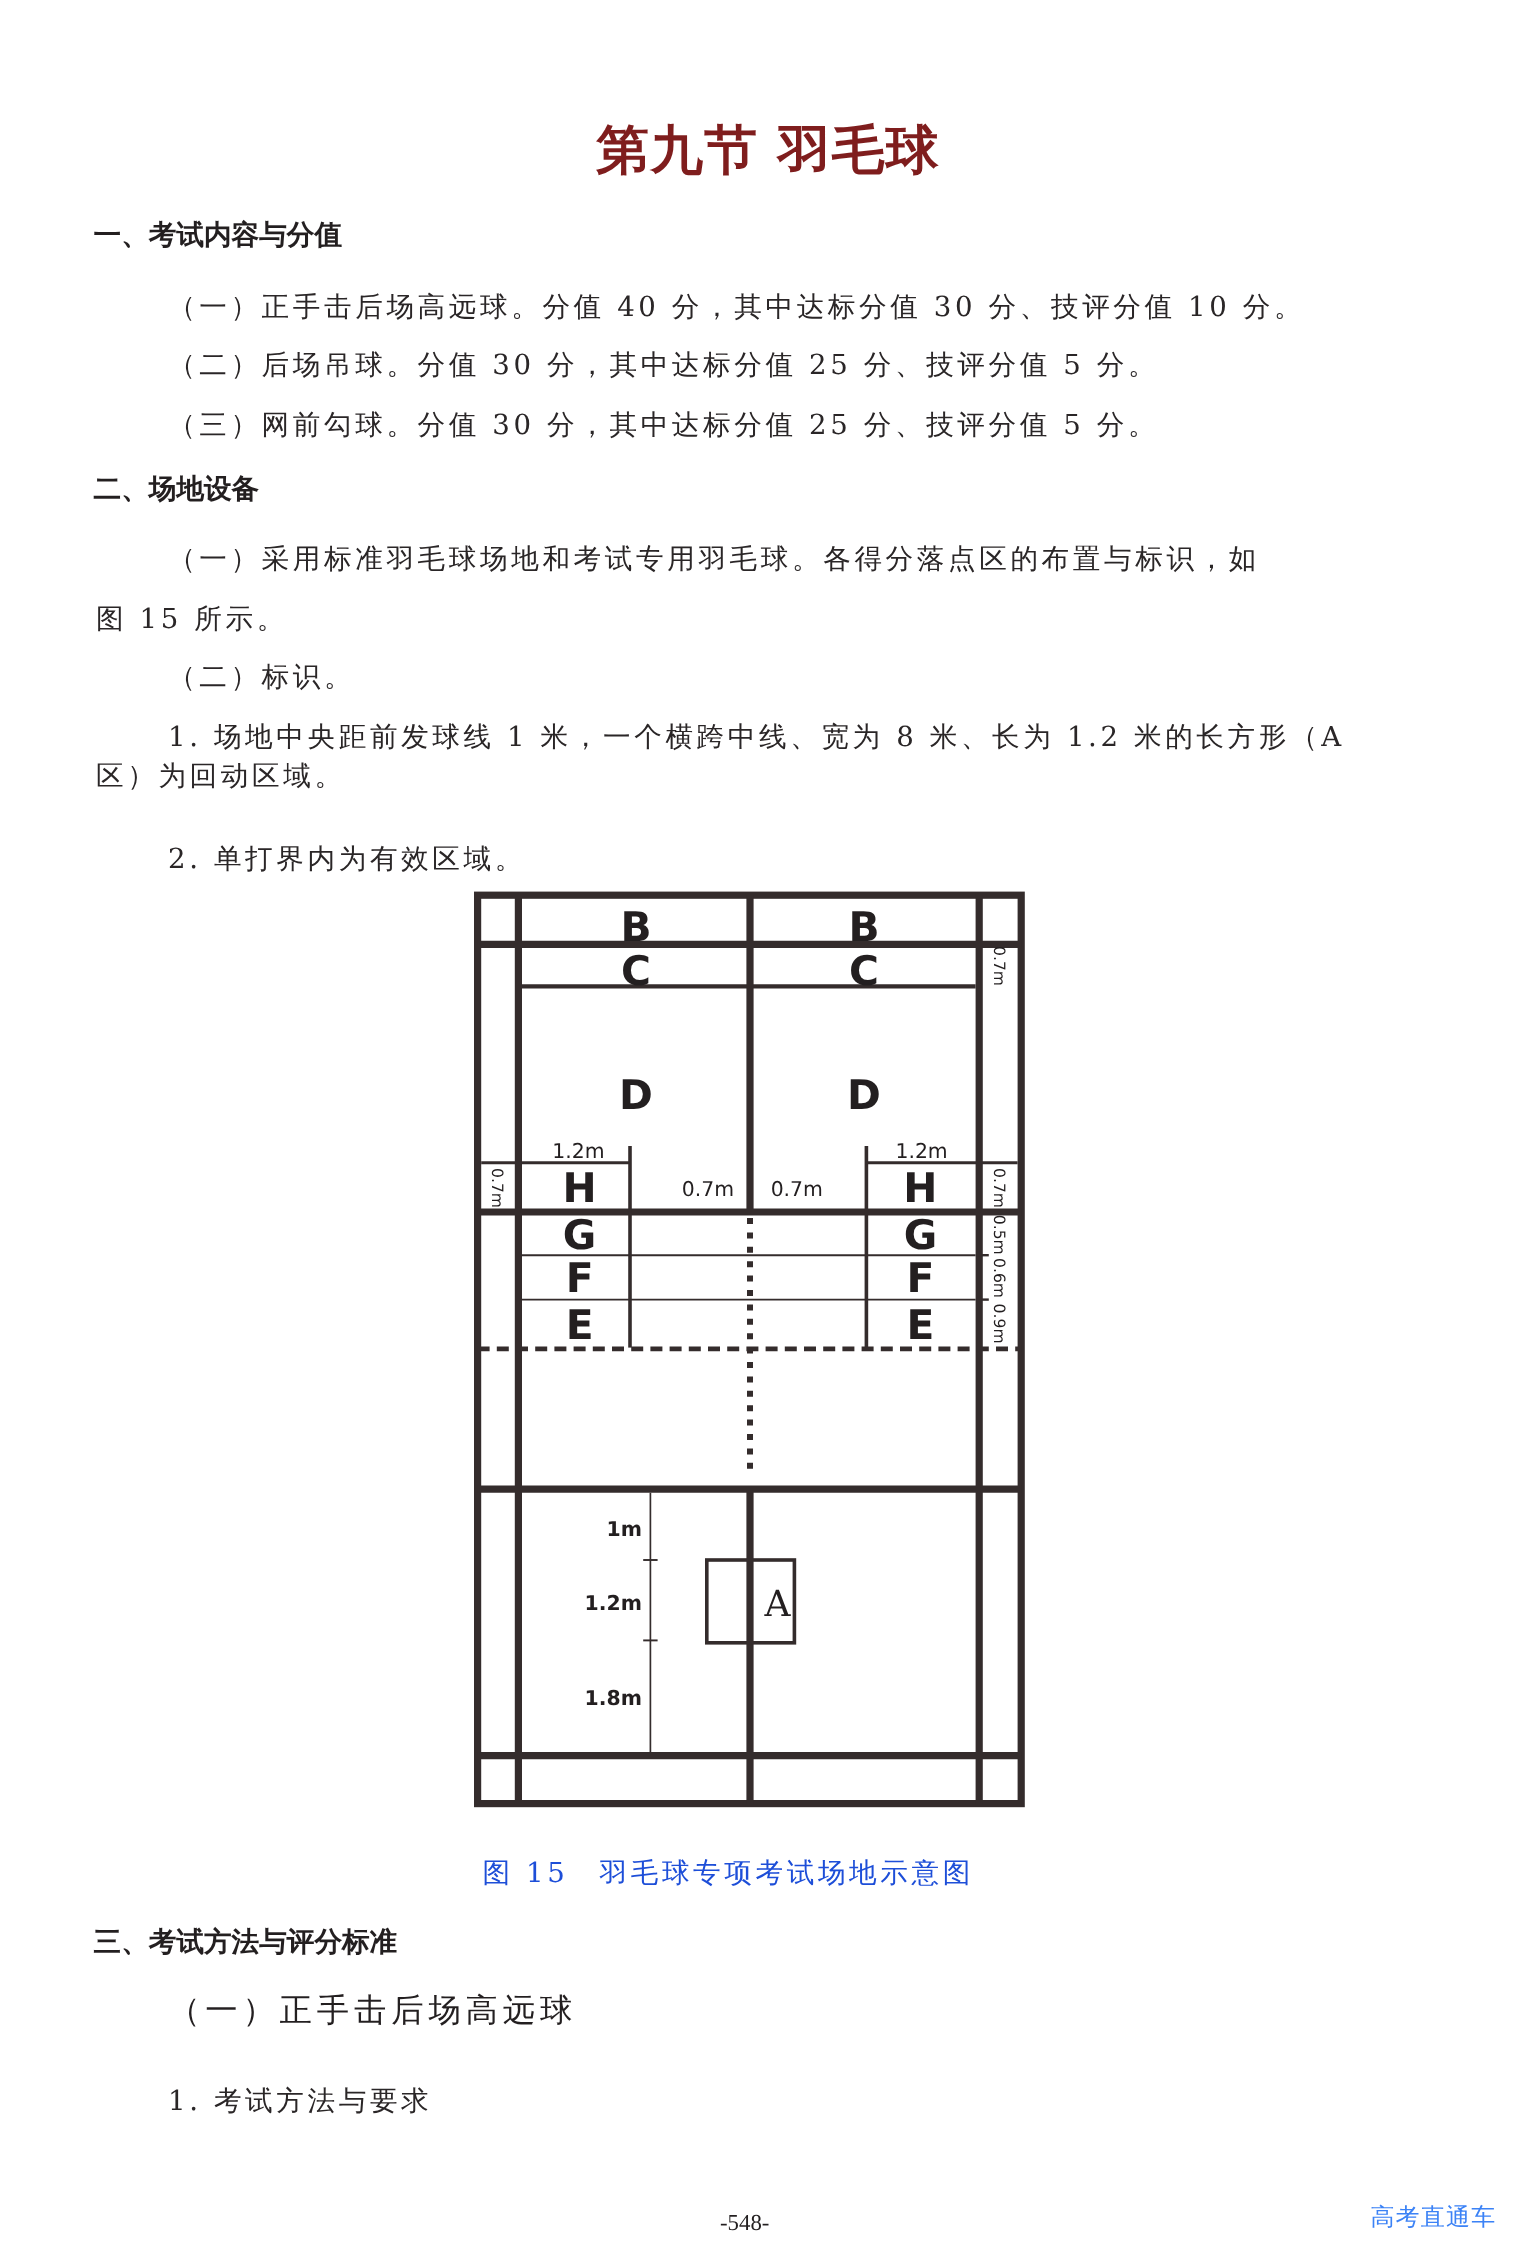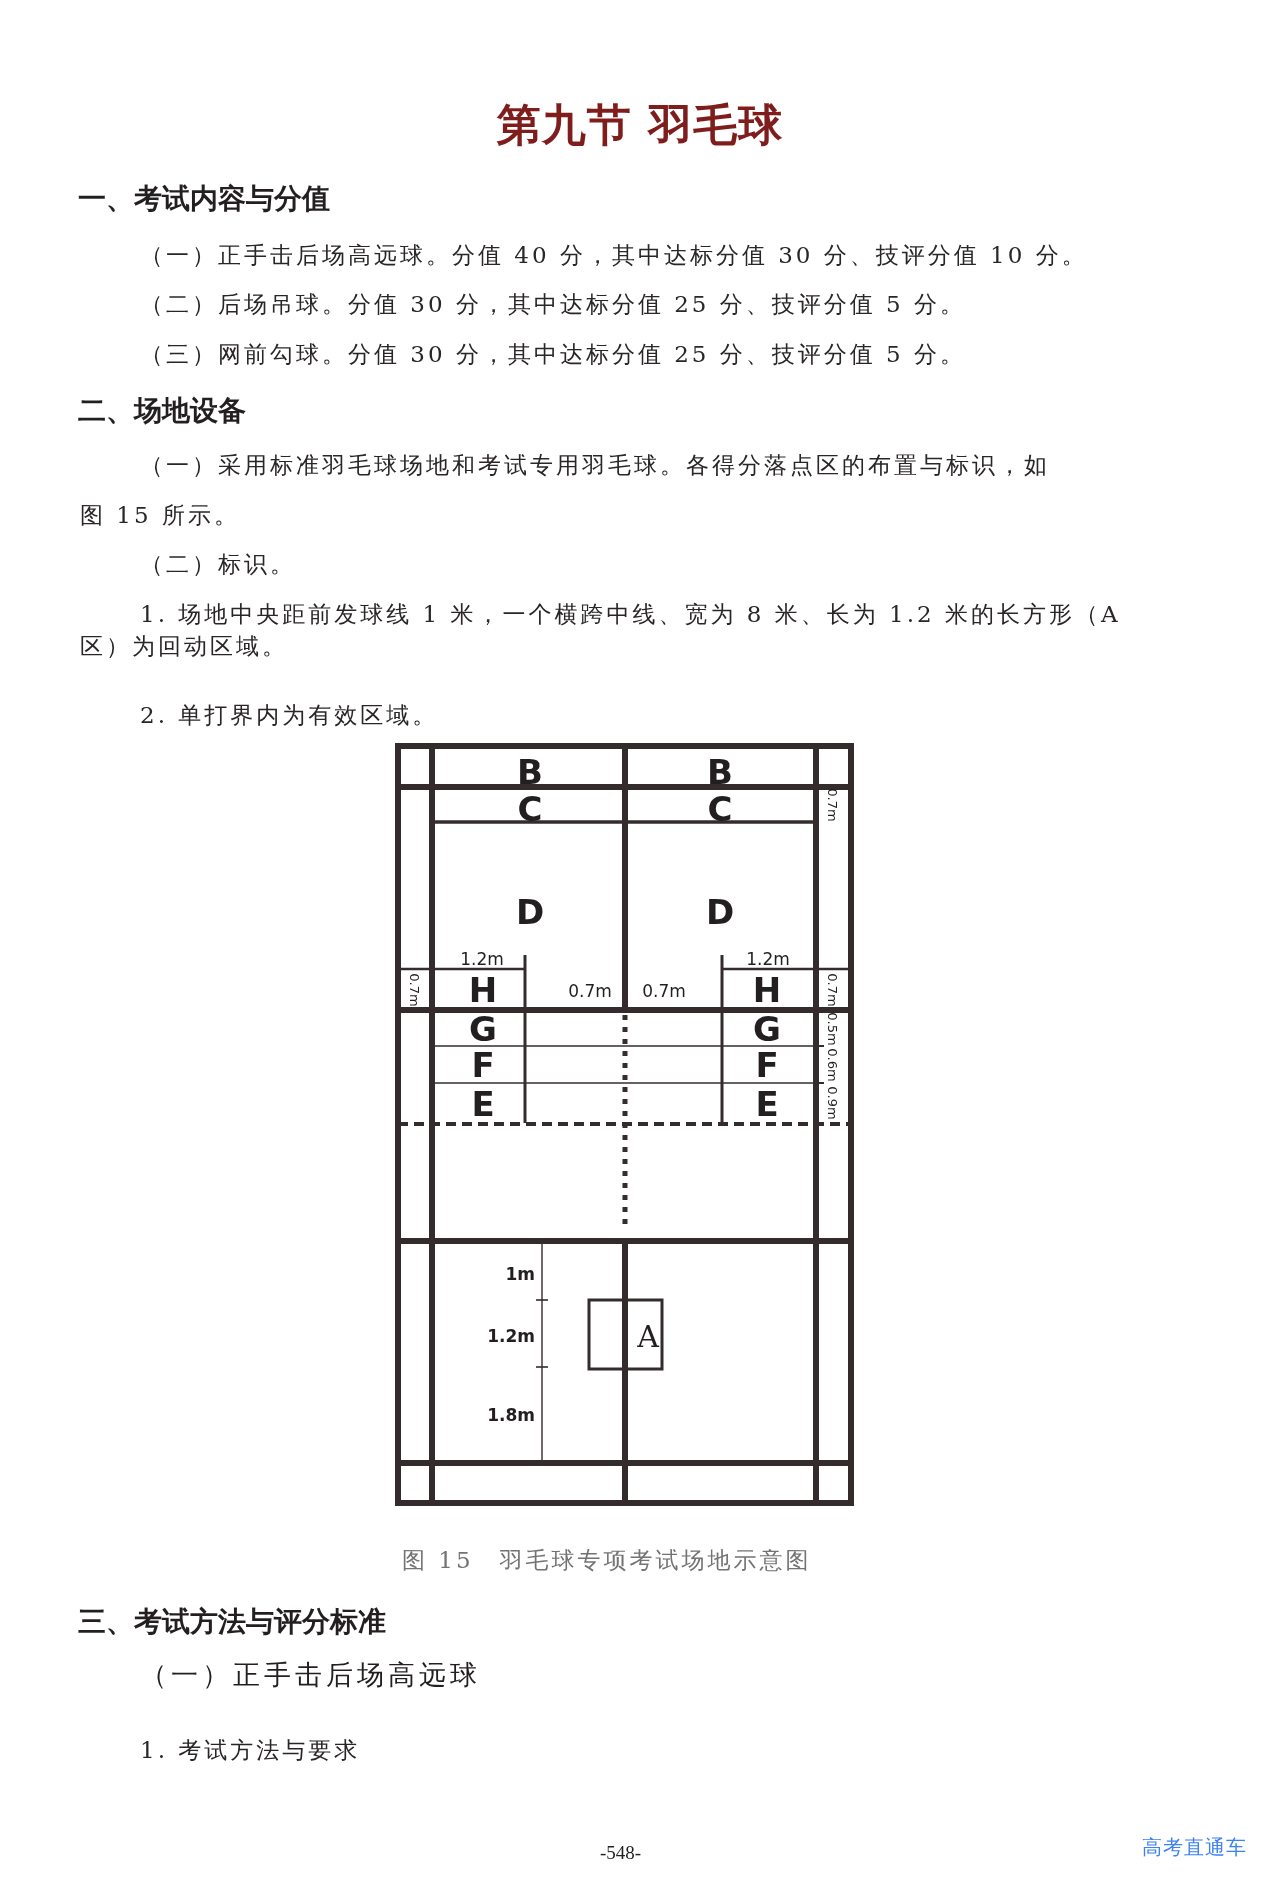--- a/index.html
+++ b/index.html
@@ -8,28 +8,28 @@
     font-family: "DejaVu Serif", "Liberation Serif", serif; color: #231f20;
   }
   .abs { position: absolute; white-space: nowrap; }
   .title {
     left: 0; width: 1280px; top: 96px; text-align: center;
     font-family: "DejaVu Sans", "Liberation Sans", sans-serif;
     font-weight: bold; font-size: 44px; letter-spacing: 1px; color: #7f1d1d;
   }
   .h1 {
     left: 78px; font-family: "DejaVu Sans", "Liberation Sans", sans-serif;
-    font-weight: bold; font-size: 28px; color: #231f20;
+    font-weight: bold; font-size: 23px; color: #231f20;
   }
   .body-line {
     font-size: 23px; letter-spacing: 3px; color: #2a2627;
   }
   .indent { left: 140px; }
   .flush { left: 80px; }
-  .caption { left: 402px; top: 1545px; font-size: 23px; letter-spacing: 3px; color: #737373; }
+  .caption { left: 402px; top: 1545px; font-size: 23px; letter-spacing: 3px; color: #1d4ed8; }
   .sub { left: 140px; font-size: 27px; letter-spacing: 4px; color: #231f20; }
   .pagenum { left: 600px; top: 1842px; font-family: "Liberation Serif", serif; font-size: 19px; color: #231f20; }
   .watermark { left: 1142px; top: 1834px; font-family: Liberation Serif, serif; font-size: 20px; color: #3b82f6; letter-spacing: 1px; }
   svg.court { position: absolute; left: 0; top: 0; }
   .zone { font-family: "DejaVu Sans", "Liberation Sans", sans-serif; font-weight: bold; font-size: 34px; fill: #231f20; }
   .dim { font-family: "DejaVu Sans", "Liberation Sans", sans-serif; font-size: 17px; fill: #231f20; }
   .dim-b { font-family: "DejaVu Sans", "Liberation Sans", sans-serif; font-weight: bold; font-size: 17px; fill: #231f20; }
   .dim-s { font-family: "DejaVu Sans", "Liberation Sans", sans-serif; font-size: 13px; fill: #231f20; }
   .serif-a { font-family: "DejaVu Serif", "Liberation Serif", serif; font-size: 30px; fill: #231f20; }
 </style>

